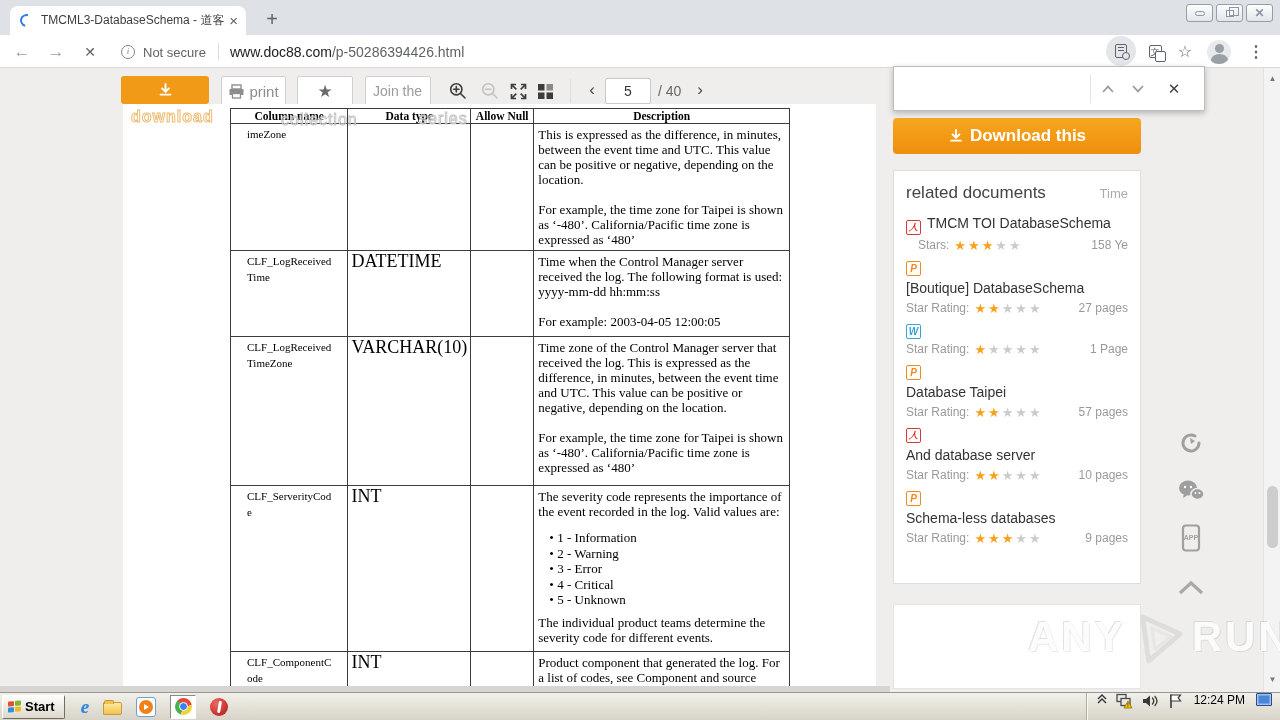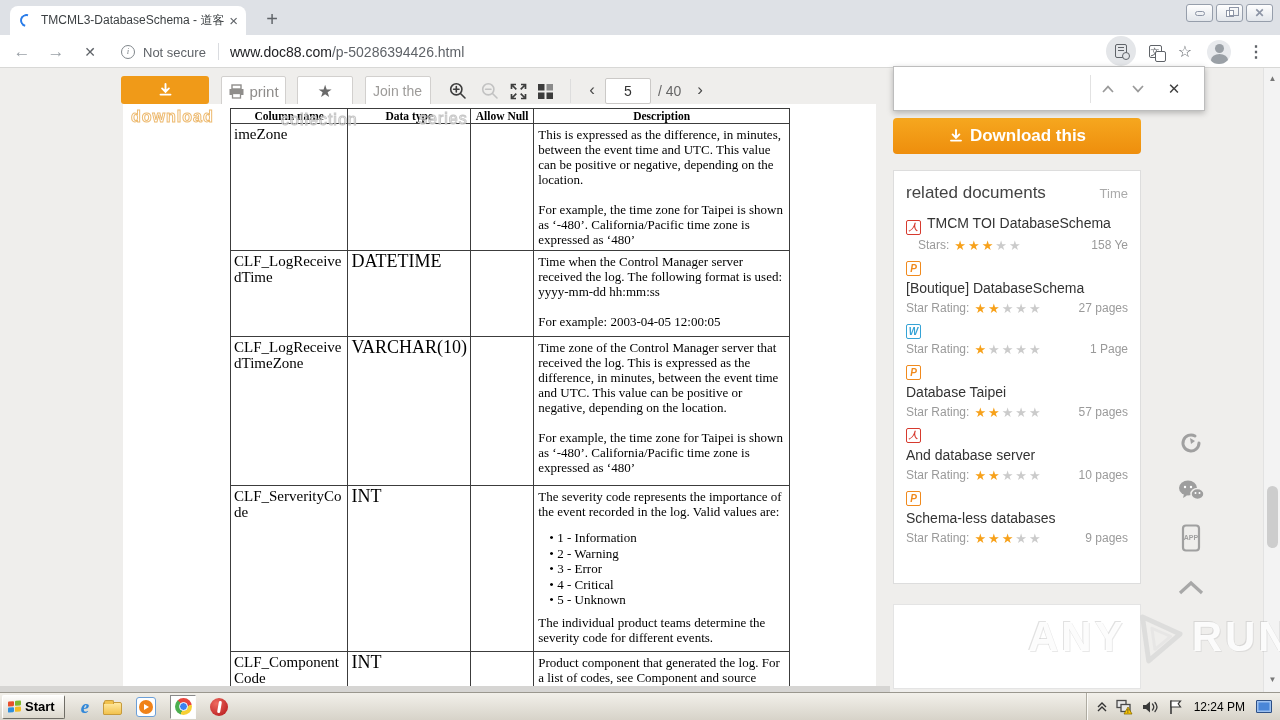--- a/index.html
+++ b/index.html
@@ -69,21 +69,21 @@
   .wm{position:absolute;font-size:16px;letter-spacing:1px;color:transparent;-webkit-text-stroke:1px #edba70;font-weight:bold}
   .wm.gray{-webkit-text-stroke:1px #c6c6c6;font-weight:normal}
   .wm1{left:8px;top:4px}
   .wm2{left:158px;top:7px;z-index:5}
   .wm3{left:296px;top:6px;z-index:5}
   .schema-table{position:absolute;left:107px;top:4px;width:560px;border-collapse:collapse;font-family:"Liberation Serif",serif;color:#000}
   .schema-table td,.schema-table th{border:1px solid #3c3c3c;vertical-align:top}
   .schema-table th{font-size:11.5px;font-weight:bold;text-align:center;padding:1px 0;height:15px}
   .schema-table .r1{height:113px}.schema-table .r2{height:86px}.schema-table .r3{height:149px}
   .schema-table .r4{height:166px}.schema-table .r5{height:41px}.schema-table .r6{height:22px}
-  td.cname{width:124px;font-size:15px;line-height:16px;padding:2px 3px;word-break:break-all}
+  td.cname{width:124px;font-size:11px;line-height:16px;padding:2px 16px;word-break:break-all}
   td.ctype{width:101px;font-size:18px;line-height:16px;padding:2px 3px}
   td.cnull{width:66px}
   td.cdesc{width:269px;font-size:13px;line-height:15px;padding:3px 4px}
   .desc-p{margin-bottom:15px}
   .desc-p:last-child{margin-bottom:0}
   .desc-ul{margin:-4px 0 7px}
   .desc-li{display:flex;line-height:15.5px}
   .desc-li .b{width:19px;padding-left:11px;flex:0 0 auto}
   .doc-bottom-band{position:absolute;left:0;top:686px;width:890px;height:6px;background:#d6d5d3}
 
@@ -136,21 +136,21 @@
   .folder-ic{width:19px;height:13px;background:linear-gradient(#ffe9a0,#f2c24d);border:1px solid #c79b3b;border-radius:1px 2px 2px 1px;position:relative;margin-top:3px}
   .folder-ic::before{content:"";position:absolute;left:0;top:-3px;width:8px;height:3px;background:#f2c24d;border:1px solid #c79b3b;border-bottom:none;border-radius:2px 2px 0 0}
   .media-ic{width:20px;height:20px;background:#fff;border:1px solid #6b9fd8;border-radius:3px;display:flex;align-items:center;justify-content:center}
   .media-circle{width:14px;height:14px;border-radius:50%;background:#f08218;display:flex;align-items:center;justify-content:center}
   .media-tri{width:0;height:0;border-left:5px solid #fff;border-top:3.5px solid transparent;border-bottom:3.5px solid transparent;margin-left:1px}
   .chrome-box{width:26px;height:24px;background:#fff;border:1px solid;border-color:#8a8a8a #fdfdfd #fdfdfd #8a8a8a;display:flex;align-items:center;justify-content:center}
   .chrome-logo{width:17px;height:17px;border-radius:50%;background:conic-gradient(from -40deg,#e8453c 0 120deg,#f7d034 0 240deg,#4caf50 0 360deg);position:relative}
   .chrome-logo::after{content:"";position:absolute;inset:4px;background:#3b82f0;border:1.5px solid #fff;border-radius:50%}
   .red-ic{width:18px;height:18px;border-radius:50%;background:radial-gradient(circle at 35% 30%,#ef6a5f,#b01116);position:relative}
   .red-ic::after{content:"";position:absolute;left:7.5px;top:3px;width:3px;height:12px;background:#fff;border-radius:2px;transform:rotate(10deg)}
-  .tray{margin-left:auto;height:28px;display:flex;align-items:center;gap:9px;padding:0 8px 0 10px;border-left:1px solid #aeaba1;box-shadow:inset 1px 0 0 #fbfaf7}
+  .tray{margin-left:auto;height:28px;display:flex;align-items:flex-start;gap:9px;padding:0 8px 0 10px;border-left:1px solid #aeaba1;box-shadow:inset 1px 0 0 #fbfaf7}
   .clock{font-size:12px;color:#000;margin:0 2px}
   .monitor-ic{width:16px;height:13px;background:#4a86d8;border:1.5px solid #2c4f86;border-radius:1px;box-shadow:inset 0 0 0 1.5px #9cc0ef}
 </style>
 </head>
 <body>
 
 <div class="tabstrip">
   <div class="tab">
     <span class="favicon-spinner"></span>
     <span class="tab-title">TMCML3-DatabaseSchema - 道客巴巴</span>

